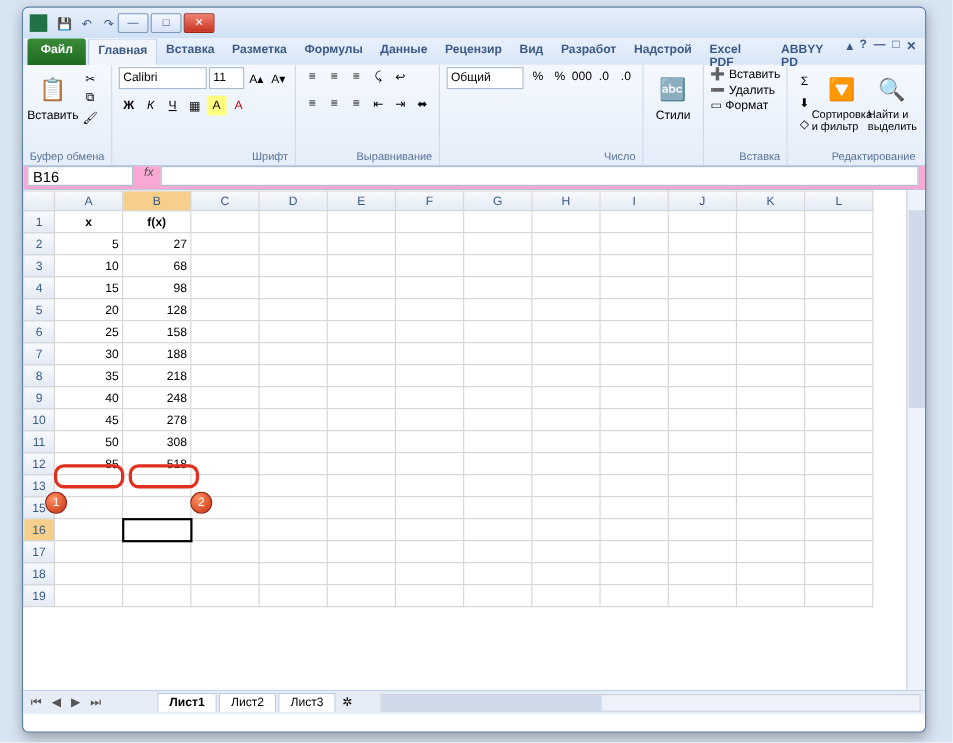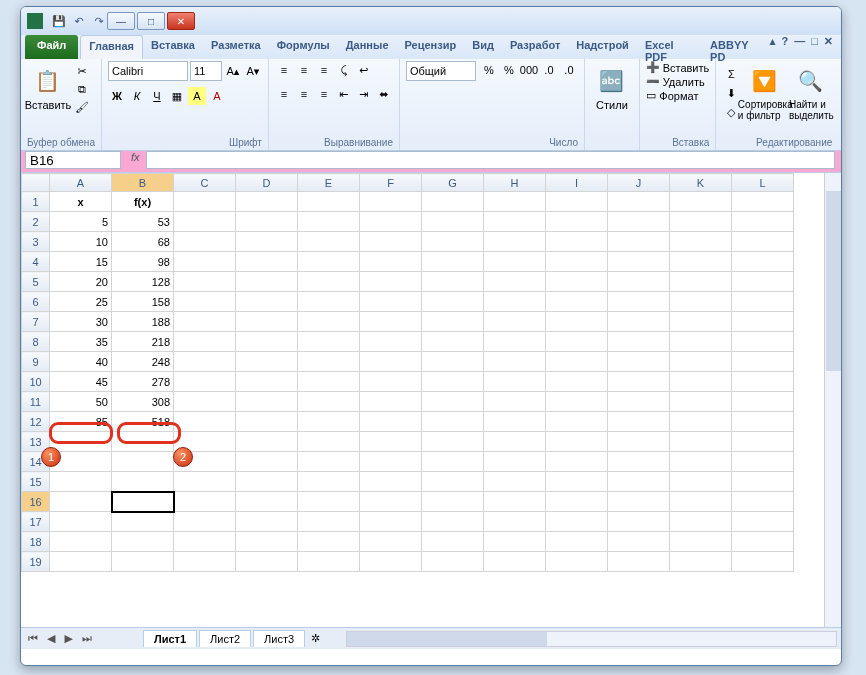--- a/index.html
+++ b/index.html
@@ -282,21 +282,21 @@
             <td></td>
             <td></td>
             <td></td>
             <td></td>
             <td></td>
             <td></td>
           </tr>
       <tr>
             <th class="rowh">2</th>
             <td>5</td>
-            <td>53</td>
+            <td>27</td>
             <td></td>
             <td></td>
             <td></td>
             <td></td>
             <td></td>
             <td></td>
             <td></td>
             <td></td>
             <td></td>
             <td></td>
@@ -446,35 +446,20 @@
             <td></td>
             <td></td>
             <td></td>
             <td></td>
             <td></td>
             <td></td>
             <td></td>
           </tr>
       <tr>
             <th class="rowh">13</th>
-            <td></td>
-            <td></td>
-            <td></td>
-            <td></td>
-            <td></td>
-            <td></td>
-            <td></td>
-            <td></td>
-            <td></td>
-            <td></td>
-            <td></td>
-            <td></td>
-          </tr>
-      <tr>
-            <th class="rowh">14</th>
             <td></td>
             <td></td>
             <td></td>
             <td></td>
             <td></td>
             <td></td>
             <td></td>
             <td></td>
             <td></td>
             <td></td>

